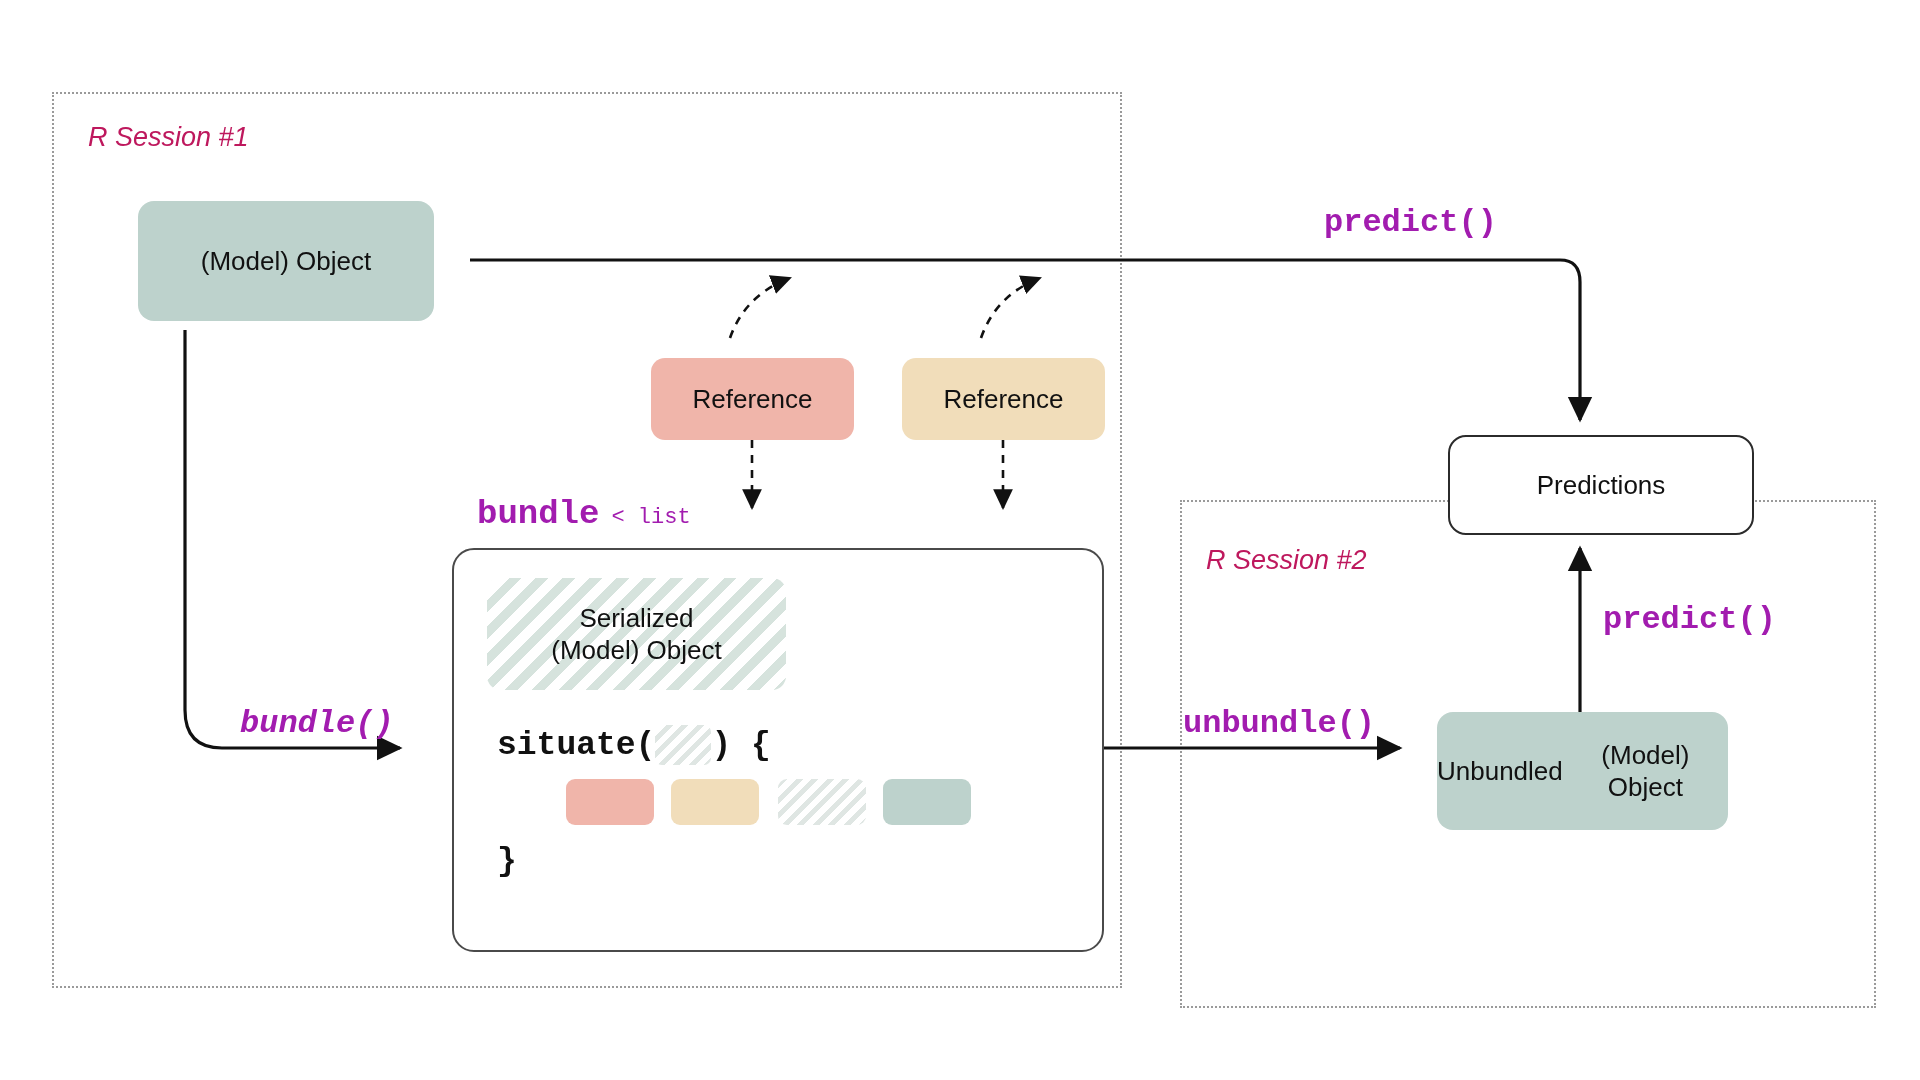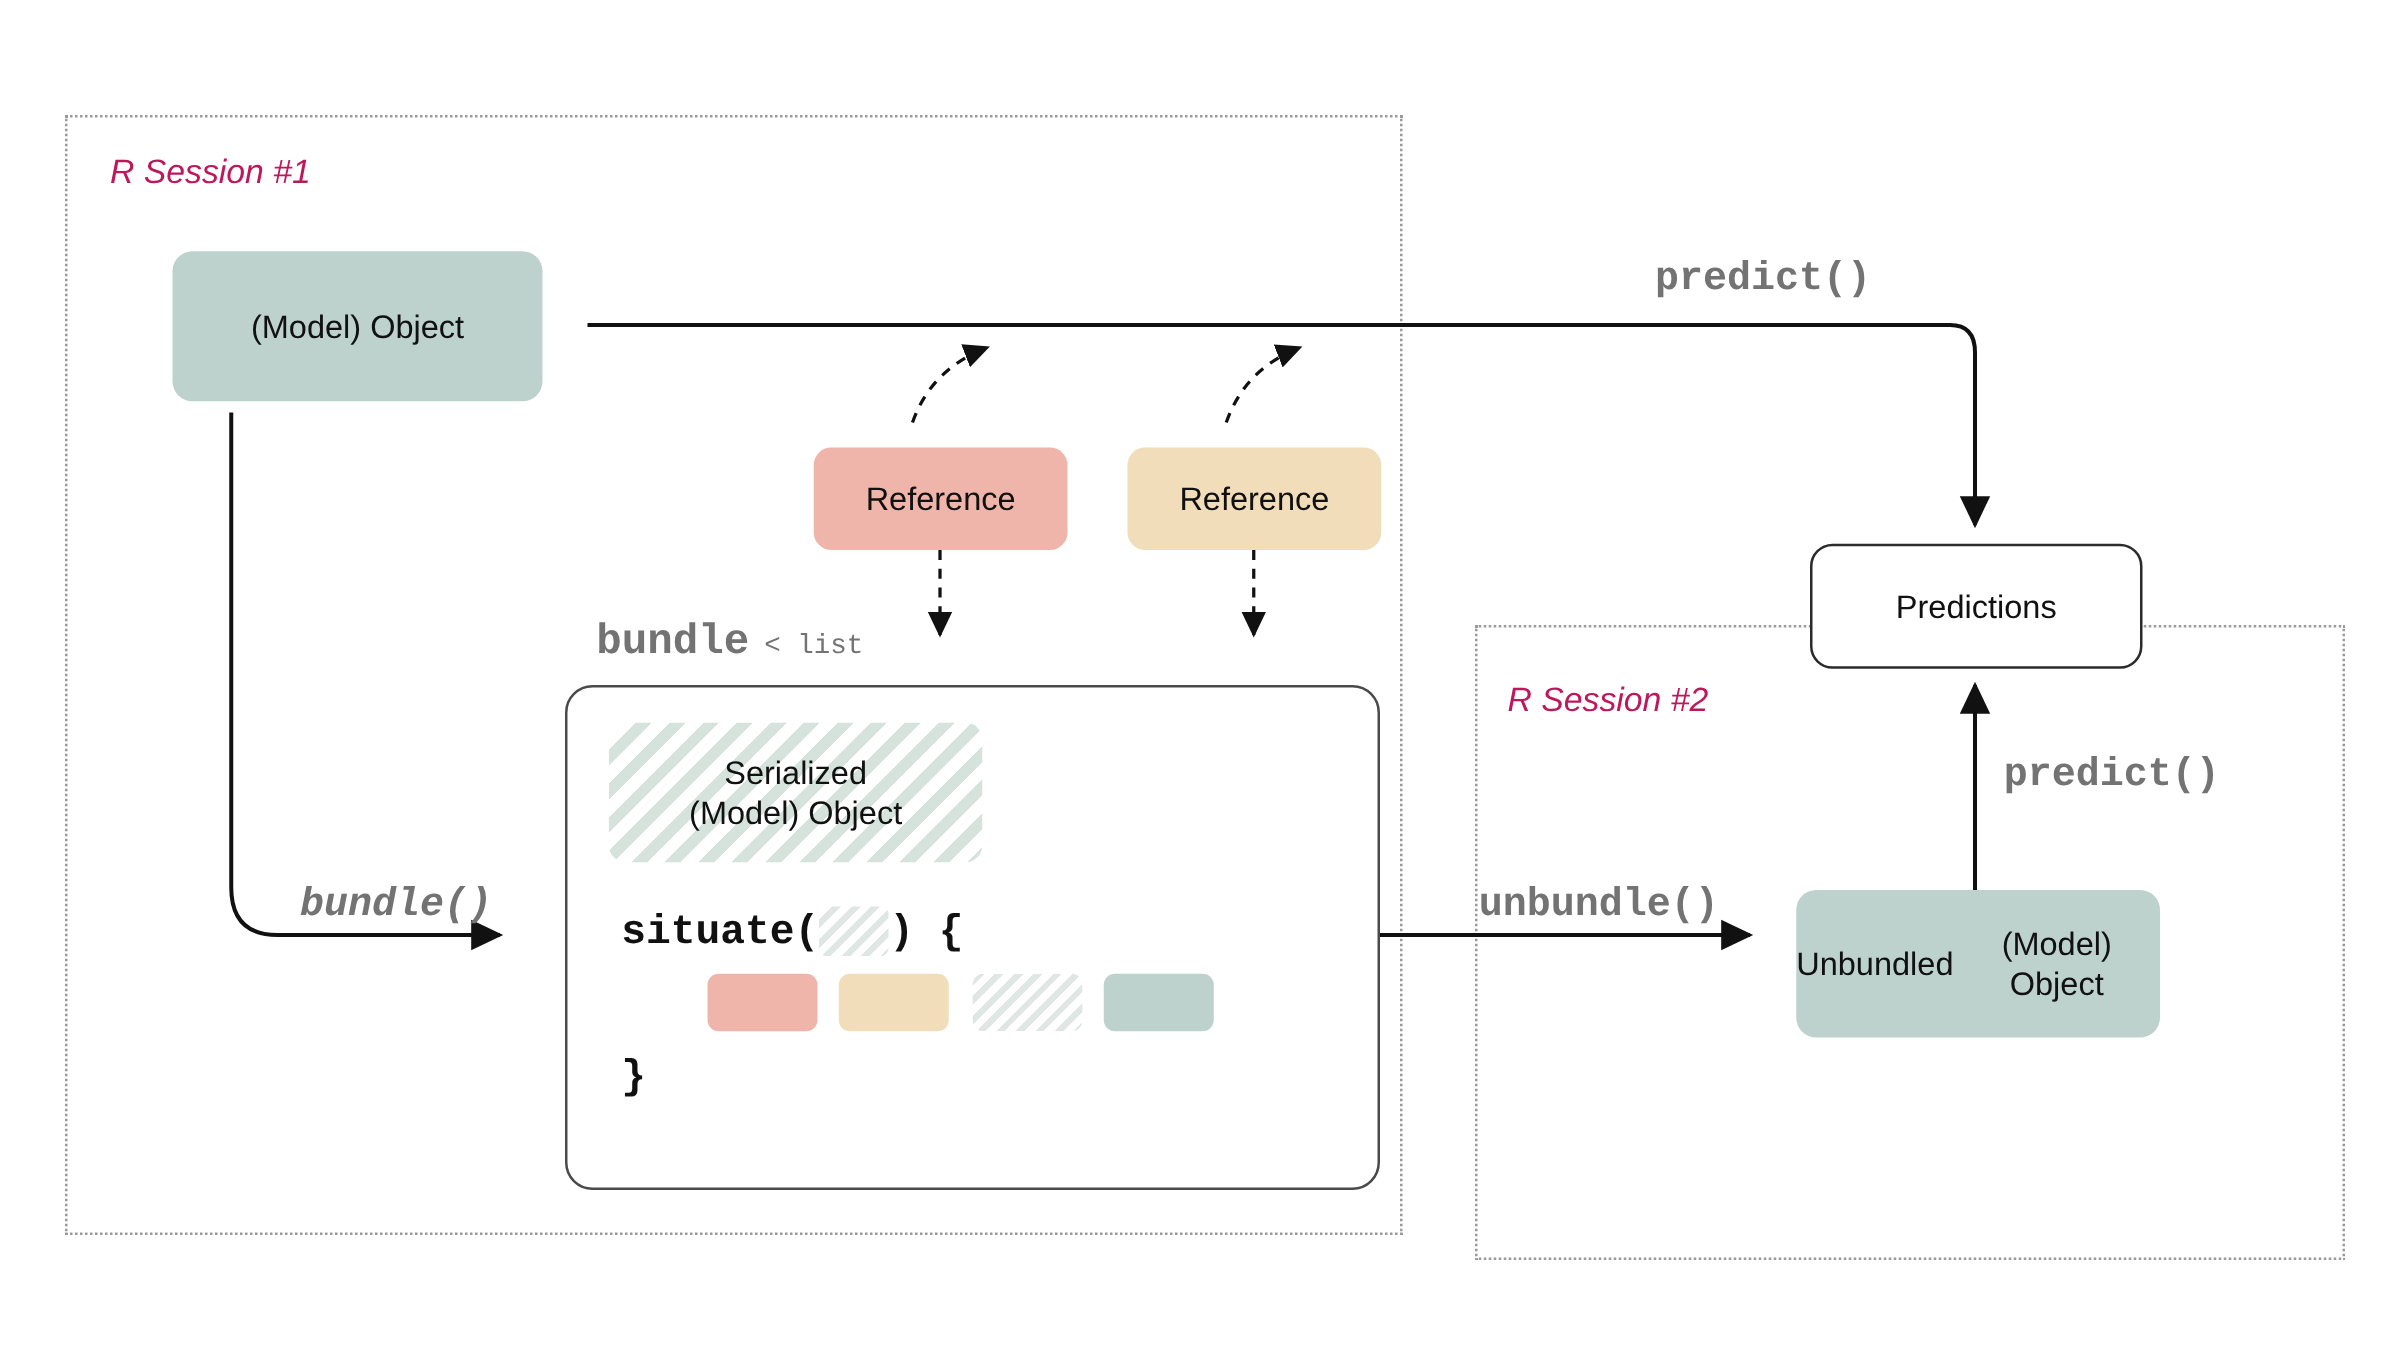--- a/index.html
+++ b/index.html
@@ -57,21 +57,21 @@
         #dfe6e3 0px,
         #dfe6e3 5px,
         #ffffff 5px,
         #ffffff 11px);
   }
 
   .mono{
     position:absolute;
     font-family:"Liberation Mono",monospace;
     font-weight:bold;
-    color:#737373;
+    color:#a21caf;
     white-space:nowrap;
   }
   .mono-sm{
     font-family:"Liberation Mono",monospace;
     font-weight:normal;
   }
 
   .chip{position:absolute;border-radius:9px;}
 
   svg.overlay{position:absolute;left:0;top:0;width:1920px;height:1080px;pointer-events:none;}
@@ -164,21 +164,21 @@
     <span>) {</span>
   </div>
 
   <div class="chip node-pink" style="left:566px;top:779px;width:88px;height:46px;"></div>
   <div class="chip node-tan" style="left:671px;top:779px;width:88px;height:46px;"></div>
   <div class="chip hatch-grey" style="left:778px;top:779px;width:88px;height:46px;"></div>
   <div class="chip node-green" style="left:883px;top:779px;width:88px;height:46px;border-radius:9px;"></div>
 
   <div class="code-line" style="left:497px;top:843px;">}</div>
 
-  <div class="node node-outline" style="left:1448px;top:435px;width:266px;height:100px;">Predictions</div>
+  <div class="node node-outline" style="left:1448px;top:435px;width:306px;height:100px;">Predictions</div>
 
   <div class="node node-green" style="left:1437px;top:712px;width:291px;height:118px;flex-direction:row;">
     <span>Unbundled</span>
     <span>(Model) Object</span>
   </div>
 
   <div class="mono" style="left:1324px;top:204px;font-size:32px;">predict()</div>
 
   <div class="mono" style="left:240px;top:705px;font-size:32px;font-style:italic;">bundle()</div>
 

